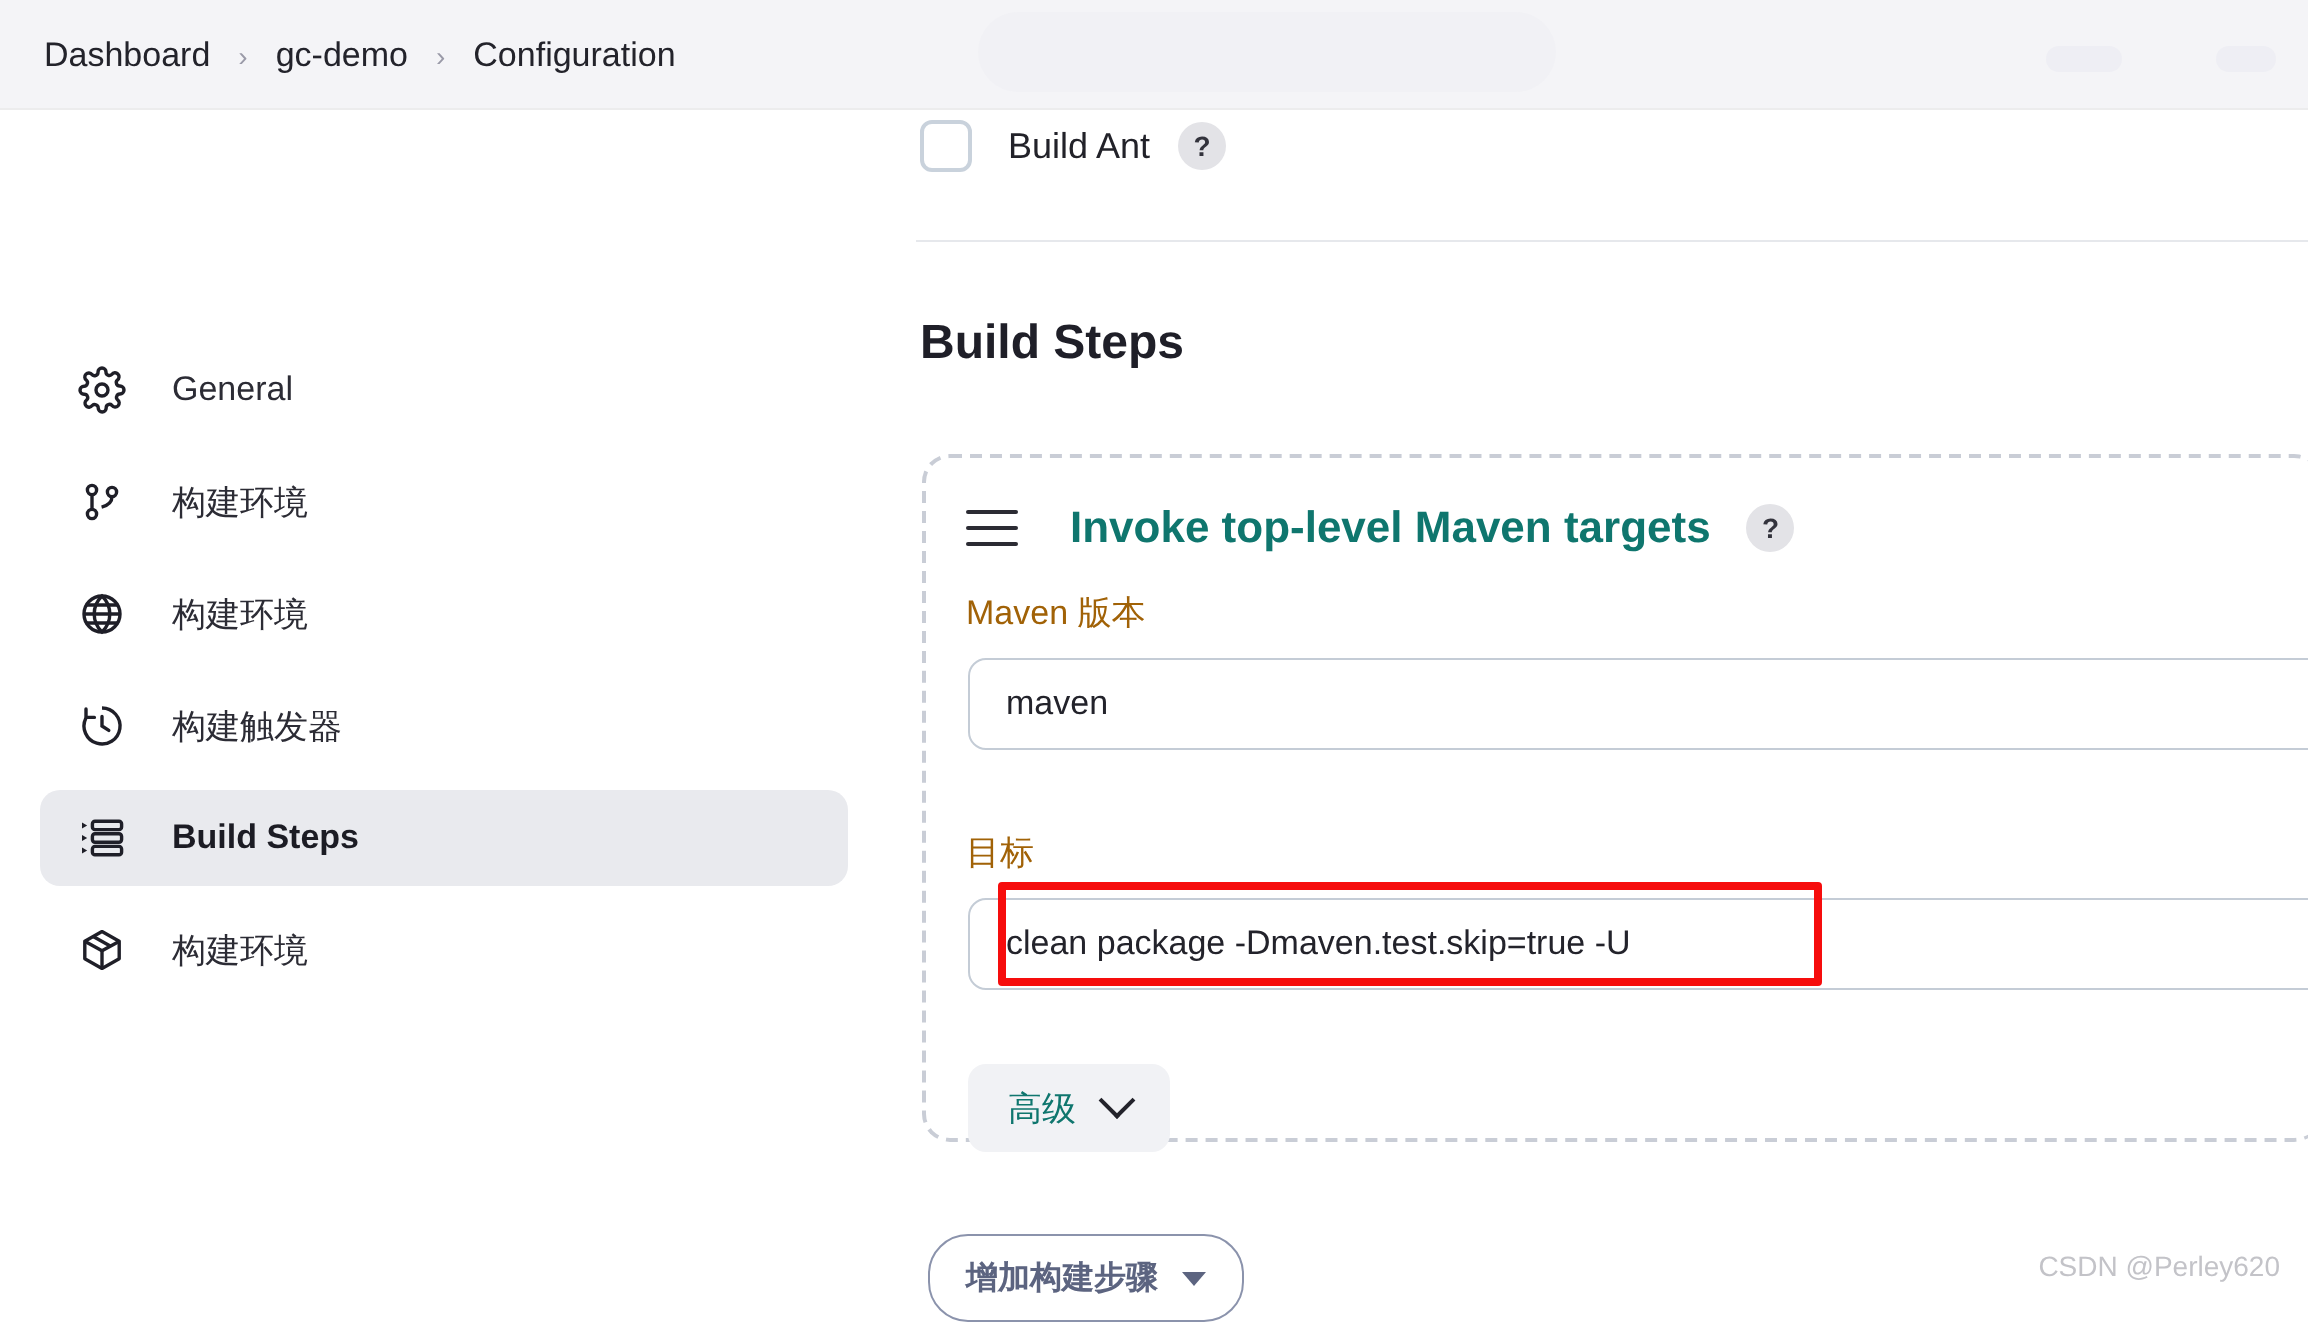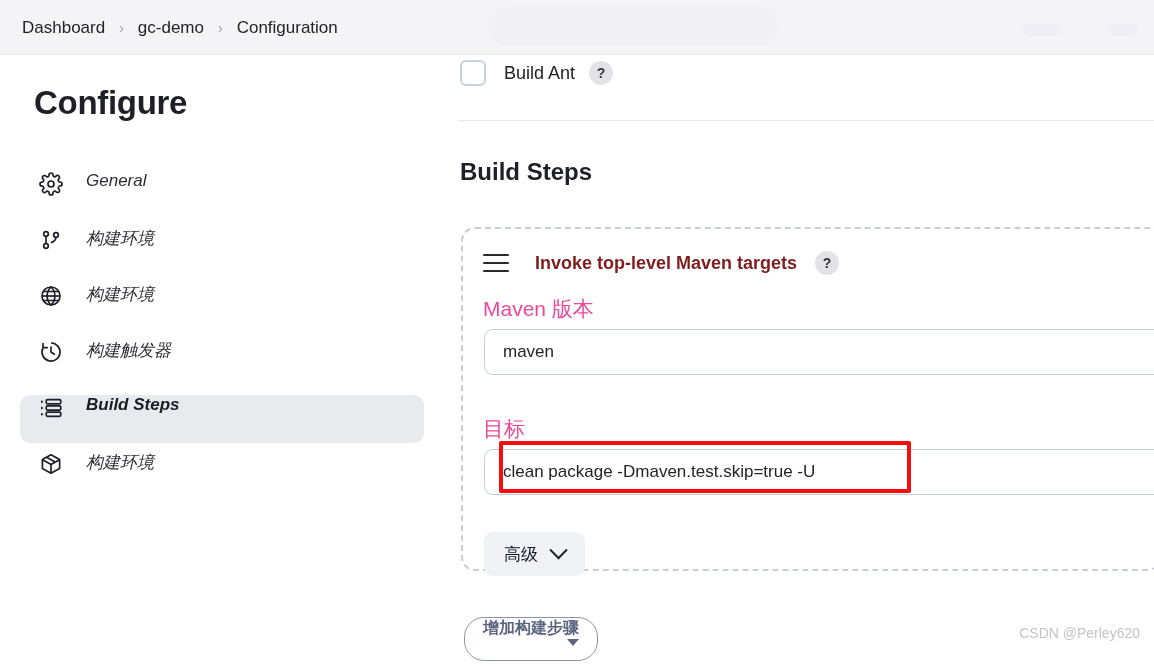--- a/index.html
+++ b/index.html
@@ -60,27 +60,26 @@
   .configure-title {
     position: absolute; left: 34px; top: 29px;
     font-size: 33px; font-weight: bold;
     color: #1f1f28; letter-spacing: -0.3px;
   }
   .nav {
     position: absolute; left: 20px; top: 116px;
     width: 404px;
   }
   .nav-item {
-    display: flex; 
+    display: flex; align-items: center;
     height: 48px;
     padding-left: 18px;
     border-radius: 10px;
     margin-bottom: 8px;
     cursor: pointer;
-    font-style: italic;
   }
   .nav-item.active { background: #e9eaee; }
   .nav-icon {
     width: 26px; height: 26px;
     display: flex; align-items: center; justify-content: center;
     margin-right: 22px;
     flex: 0 0 26px;
   }
   .nav-icon svg { display: block; }
   .nav-label {
@@ -145,28 +144,28 @@
     width: 26px; height: 18px;
     display: flex; flex-direction: column; justify-content: space-between;
     flex: 0 0 26px;
   }
   .drag-handle span {
     display: block; height: 2px; width: 26px; background: #2b2b33;
     border-radius: 1px;
   }
   .step-title {
     margin-left: 26px;
-    font-size: 18px; font-weight: bold; color: #7f1d1d;
+    font-size: 22px; font-weight: bold; color: #0f766e;
     white-space: nowrap;
   }
   .step-head .help-badge { margin-left: 18px; }
 
   .field-label {
     position: absolute;
-    font-size: 21px; color: #ec4899;
+    font-size: 17px; color: #a16207;
     white-space: nowrap;
   }
   .label-maven { left: 20px; top: 66px; }
   .label-goals { left: 20px; top: 186px; }
 
   .text-field {
     position: absolute; left: 21px;
     width: 700px; height: 46px;
     border: 1px solid #c4ccd6;
     border-radius: 9px;
@@ -178,42 +177,42 @@
   }
   .field-maven { top: 100px; }
   .field-goals { top: 220px; }
 
   .advanced-btn {
     position: absolute; left: 21px; top: 303px;
     height: 44px; padding: 0 20px;
     background: #f1f2f5;
     border-radius: 9px;
     display: flex; align-items: center;
-    font-size: 17px; color: #0f172a;
+    font-size: 17px; color: #0f766e;
     cursor: pointer;
     white-space: nowrap;
   }
   .chev {
     margin-left: 14px;
     width: 13px; height: 13px;
     border-right: 2.4px solid #23232b;
     border-bottom: 2.4px solid #23232b;
     transform: rotate(45deg) translate(-3px,-3px);
     flex: 0 0 13px;
   }
 
   .add-step-btn {
     position: absolute; left: 24px; top: 562px;
     height: 44px; padding: 0 18px;
     border: 1px solid #8b93ac;
     border-radius: 20px;
     background: #ffffff;
-    display: flex; align-items: flex-end;
+    display: flex; align-items: center;
     font-size: 16px; color: #5c6480; font-weight: bold;
-    cursor: pointer; white-space: nowrap; flex-direction: column;
+    cursor: pointer; white-space: nowrap;
   }
   .caret-down {
     margin-left: 12px;
     width: 0; height: 0;
     border-left: 6px solid transparent;
     border-right: 6px solid transparent;
     border-top: 7px solid #5c6480;
     flex: 0 0 12px;
   }
 
@@ -245,21 +244,20 @@
     <div class="breadcrumb">
       <span class="crumb">Dashboard</span>
       <span class="crumb-sep">›</span>
       <span class="crumb">gc-demo</span>
       <span class="crumb-sep">›</span>
       <span class="crumb">Configuration</span>
     </div>
   </div>
 
   <div class="sidebar">
-    <div class="configure-title">Configure</div>
 
     <div class="nav">
 
       <div class="nav-item">
         <span class="nav-icon">
           <svg width="24" height="24" viewBox="0 0 24 24" fill="none" stroke="#1f1f28" stroke-width="1.7">
             <circle cx="12" cy="12" r="3"></circle>
             <path d="M19.4 15a1.6 1.6 0 0 0 .3 1.8l.1.1a2 2 0 1 1-2.8 2.8l-.1-.1a1.6 1.6 0 0 0-1.8-.3 1.6 1.6 0 0 0-1 1.5V21a2 2 0 1 1-4 0v-.1A1.6 1.6 0 0 0 9 19.4a1.6 1.6 0 0 0-1.8.3l-.1.1a2 2 0 1 1-2.8-2.8l.1-.1a1.6 1.6 0 0 0 .3-1.8 1.6 1.6 0 0 0-1.5-1H3a2 2 0 1 1 0-4h.1A1.6 1.6 0 0 0 4.6 9a1.6 1.6 0 0 0-.3-1.8l-.1-.1a2 2 0 1 1 2.8-2.8l.1.1a1.6 1.6 0 0 0 1.8.3H9a1.6 1.6 0 0 0 1-1.5V3a2 2 0 1 1 4 0v.1a1.6 1.6 0 0 0 1 1.5 1.6 1.6 0 0 0 1.8-.3l.1-.1a2 2 0 1 1 2.8 2.8l-.1.1a1.6 1.6 0 0 0-.3 1.8V9a1.6 1.6 0 0 0 1.5 1H21a2 2 0 1 1 0 4h-.1a1.6 1.6 0 0 0-1.5 1z"></path>
           </svg>
         </span>

